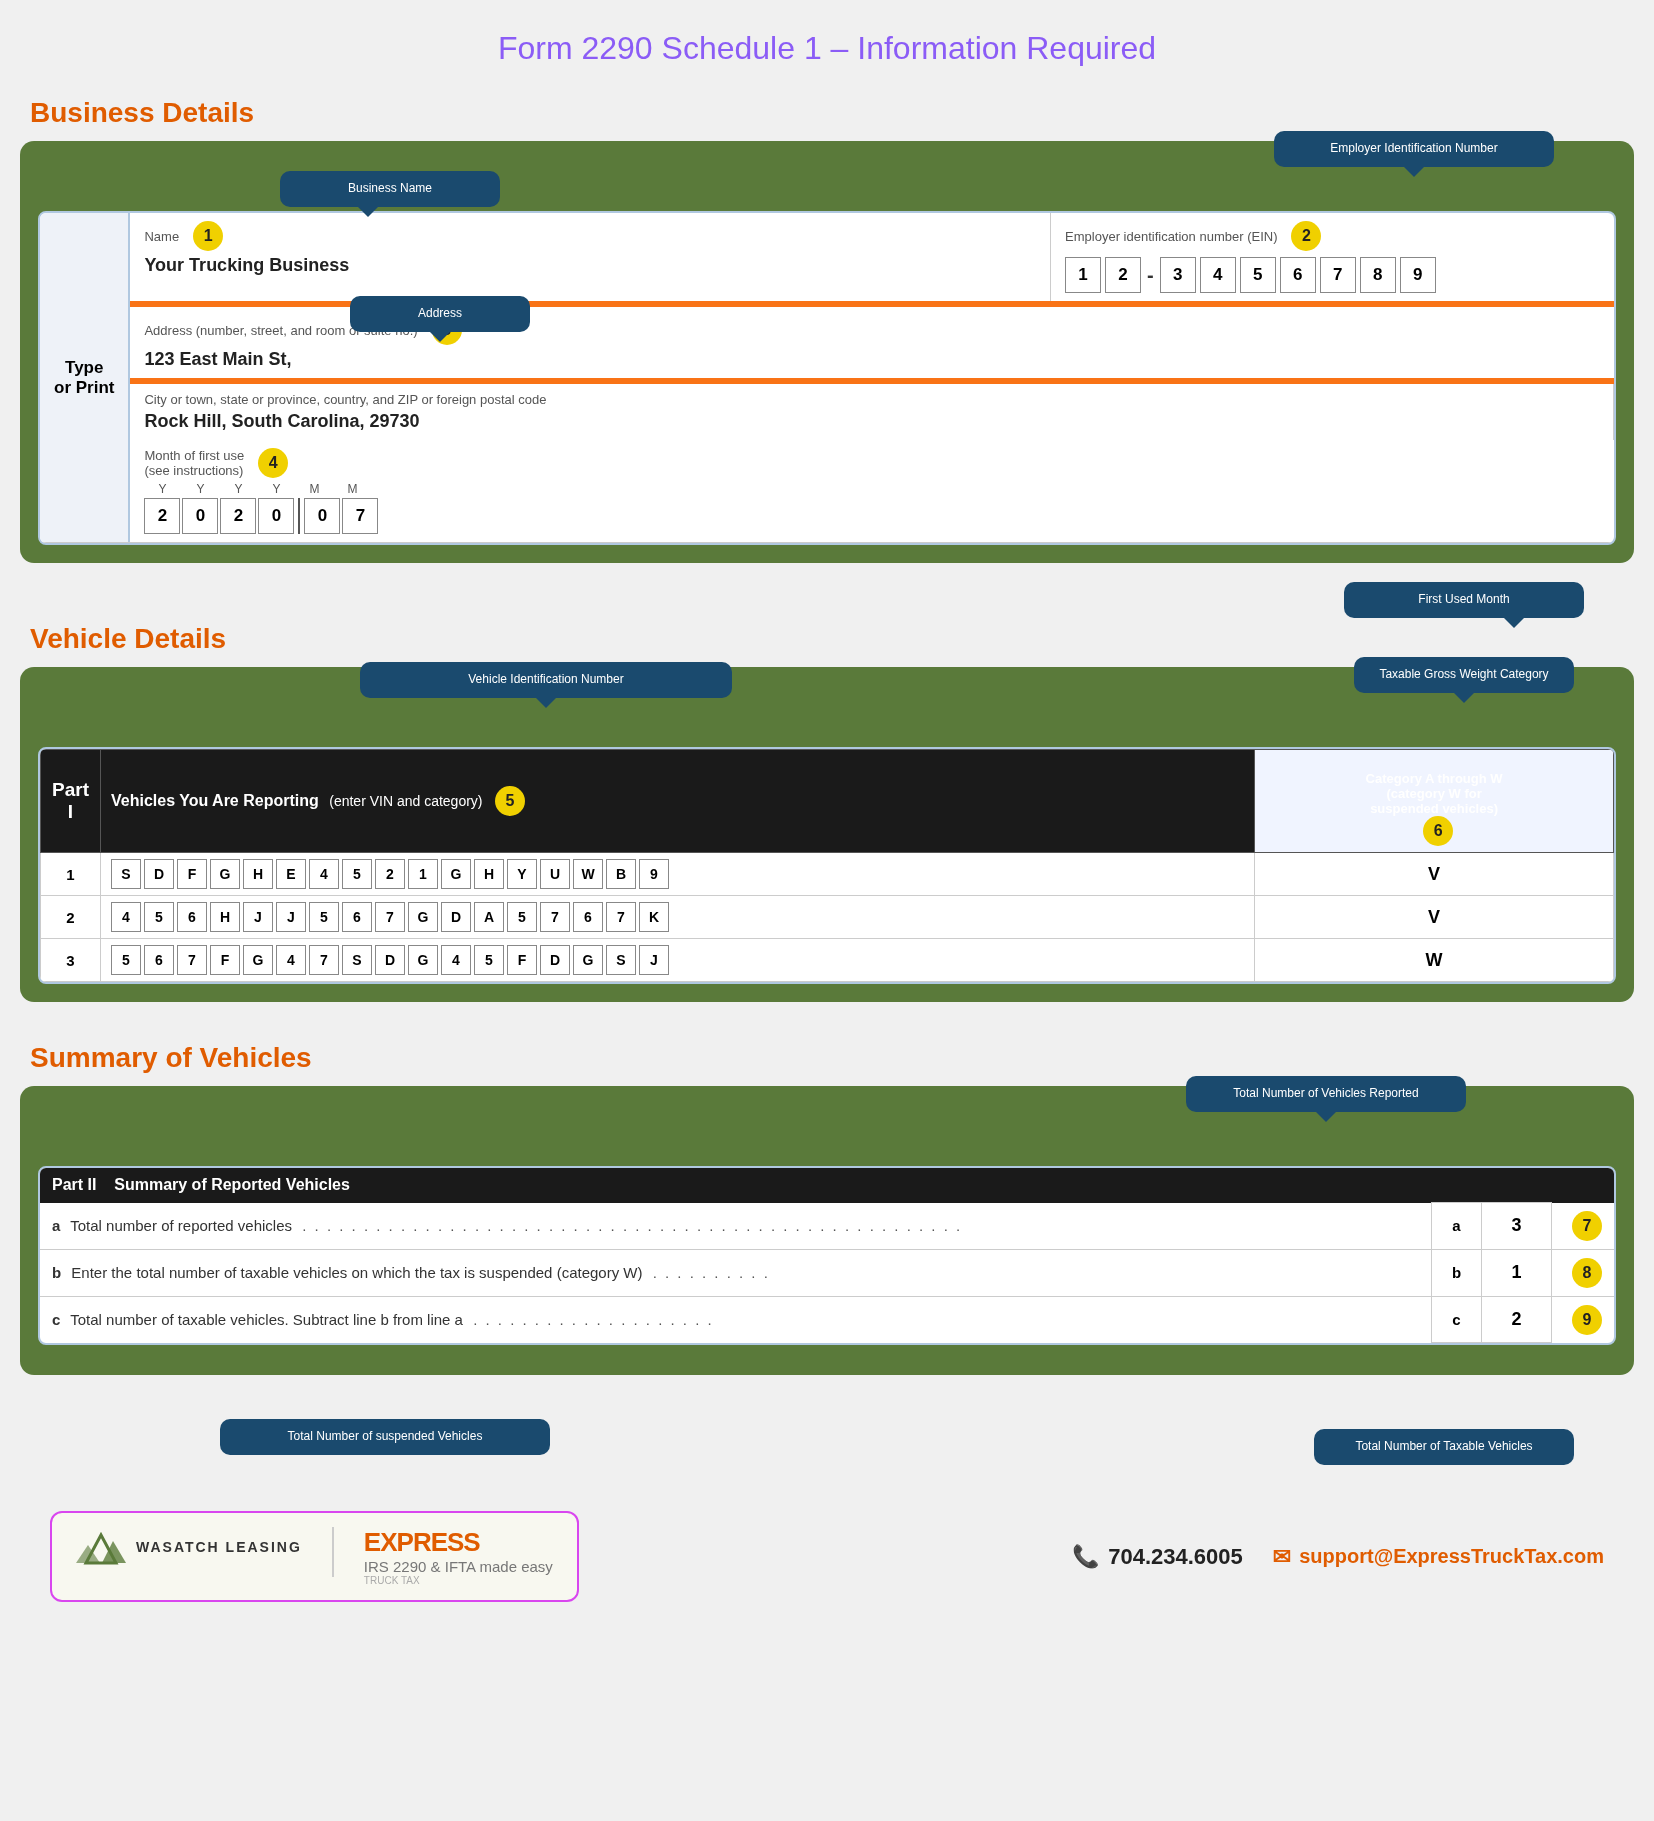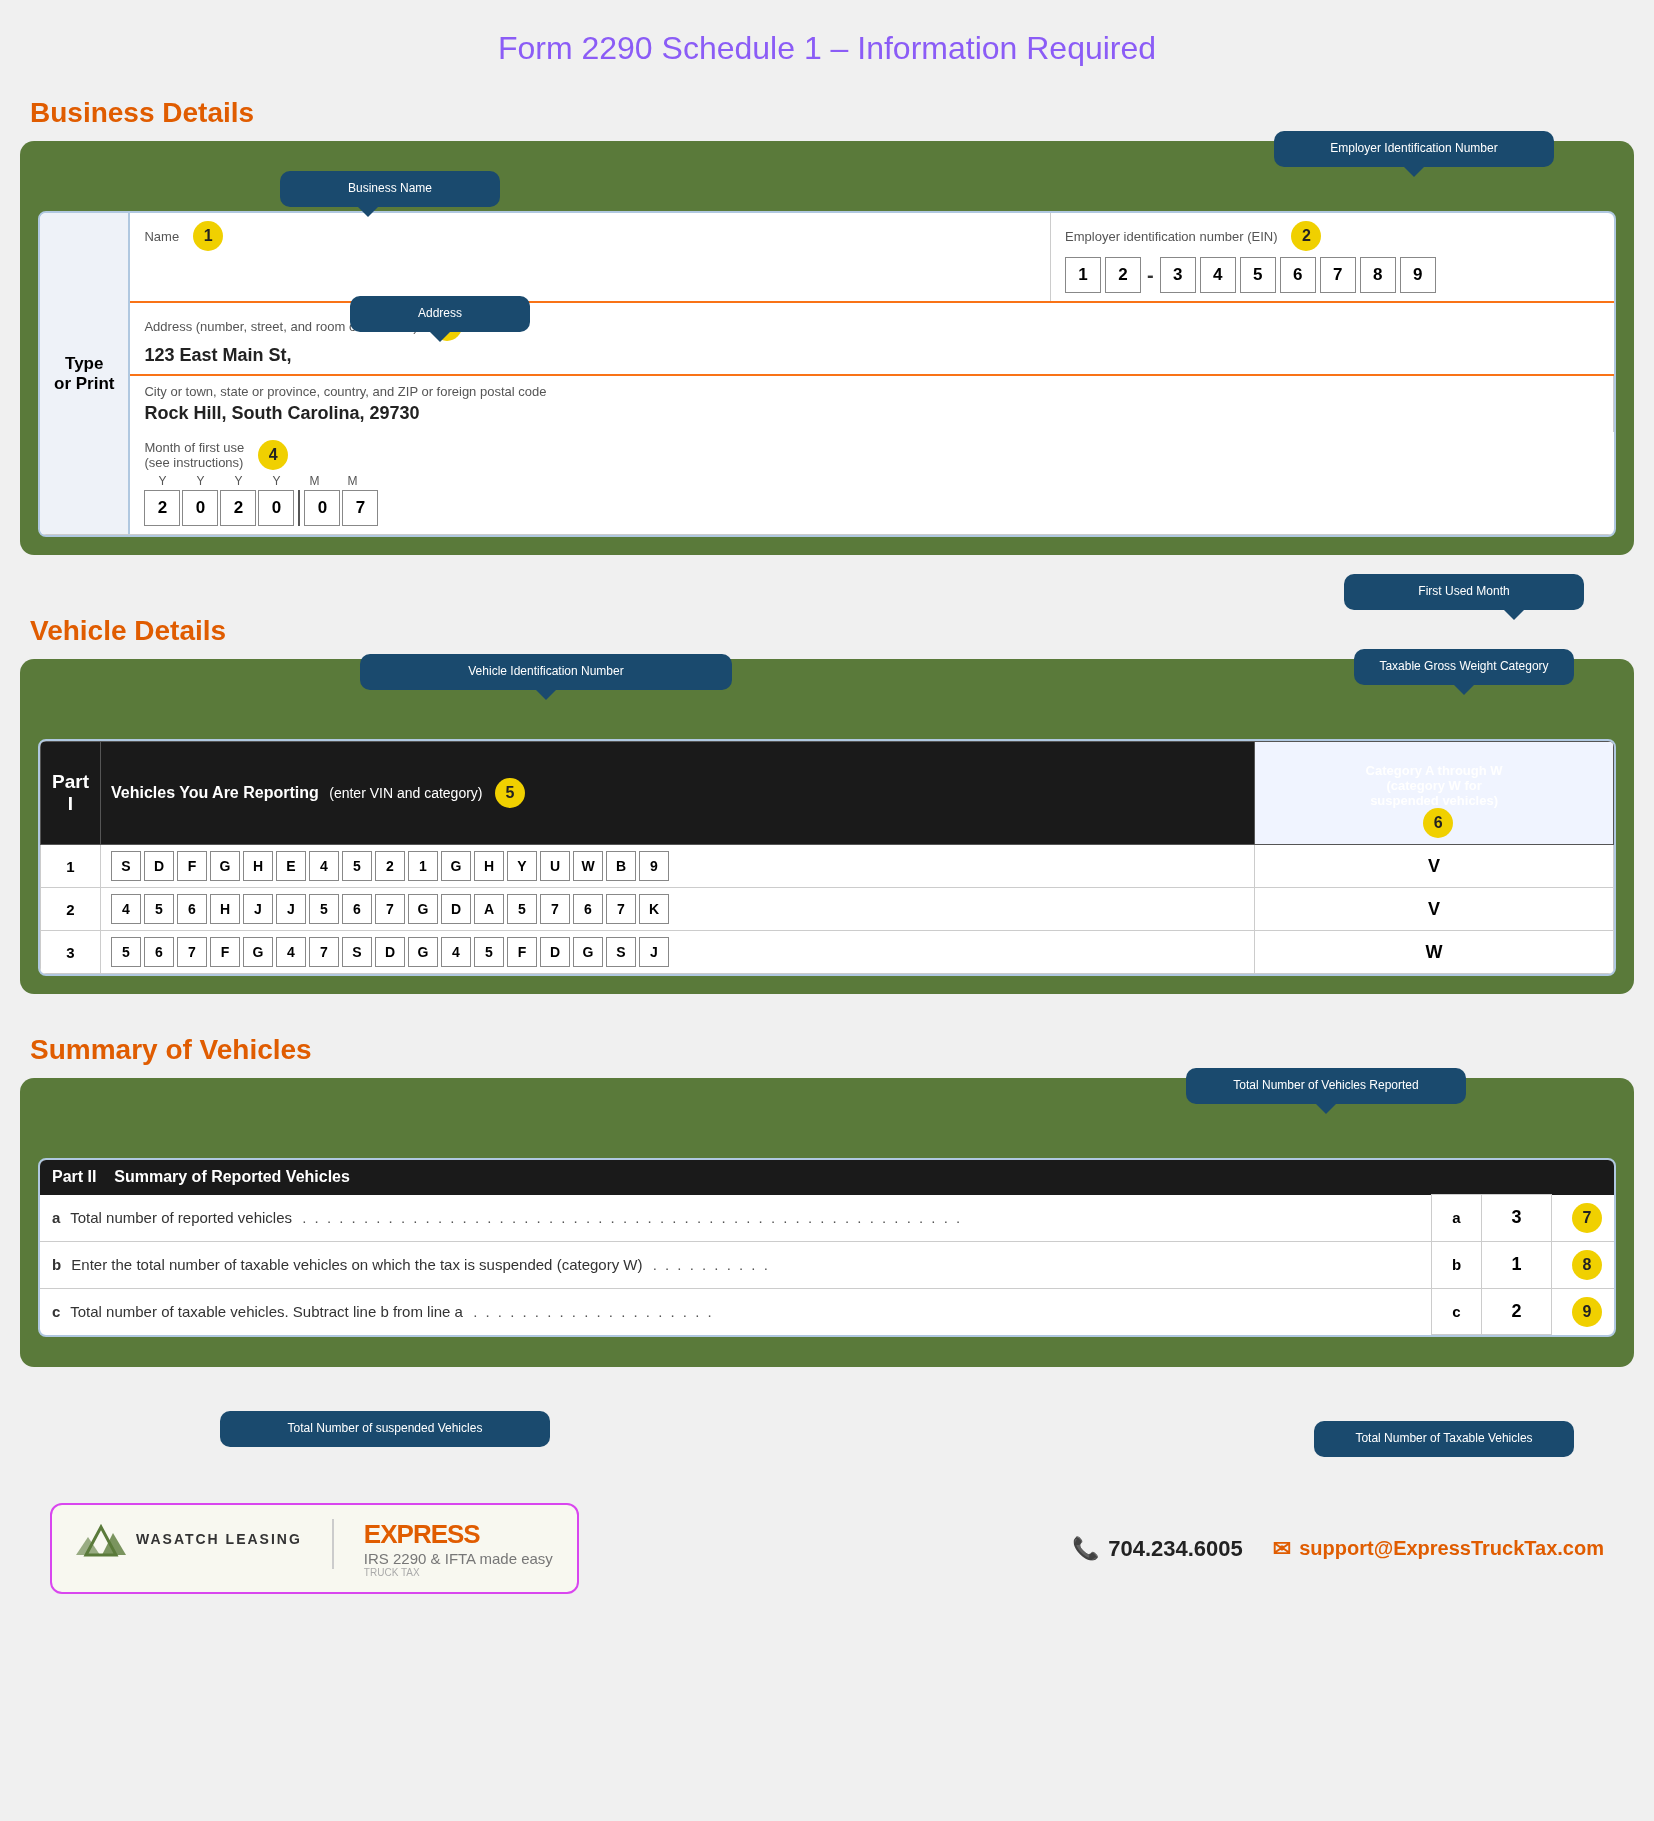--- a/index.html
+++ b/index.html
@@ -132,21 +132,21 @@
       text-align: center;
       flex-shrink: 0;
     }
     .form-content {
       flex: 1;
       display: flex;
       flex-direction: column;
     }
     .form-row {
       display: flex;
-      border-bottom: 2px solid #f97316;
+      border-bottom: 6px solid #f97316;
     }
     .form-row:last-child {
       border-bottom: none;
       flex-direction: column;
     }
     .form-cell {
       padding: 8px 14px;
       flex: 1;
     }
     .form-cell-label {
@@ -440,20 +440,21 @@
       </div>
 
       <div class="form-content">
 
         <div class="form-row">
           <div class="form-cell" style="border-right:1px solid #ccc; flex:2;">
             <div class="form-cell-label" style="display:flex;align-items:center;gap:6px;">
               <span>Name</span>
               <span class="badge">1</span>
             </div>
+            <div class="form-cell-value">Your Trucking Business</div>
           </div>
           <div class="form-cell" style="flex:1.2;">
             <div class="form-cell-label" style="display:flex;align-items:center;gap:6px;">
               <span>Employer identification number (EIN)</span>
               <span class="badge">2</span>
             </div>
             <div class="ein-container">
               <div class="ein-box">1</div>
               <div class="ein-box">2</div>
               <span class="ein-dash">-</span>

